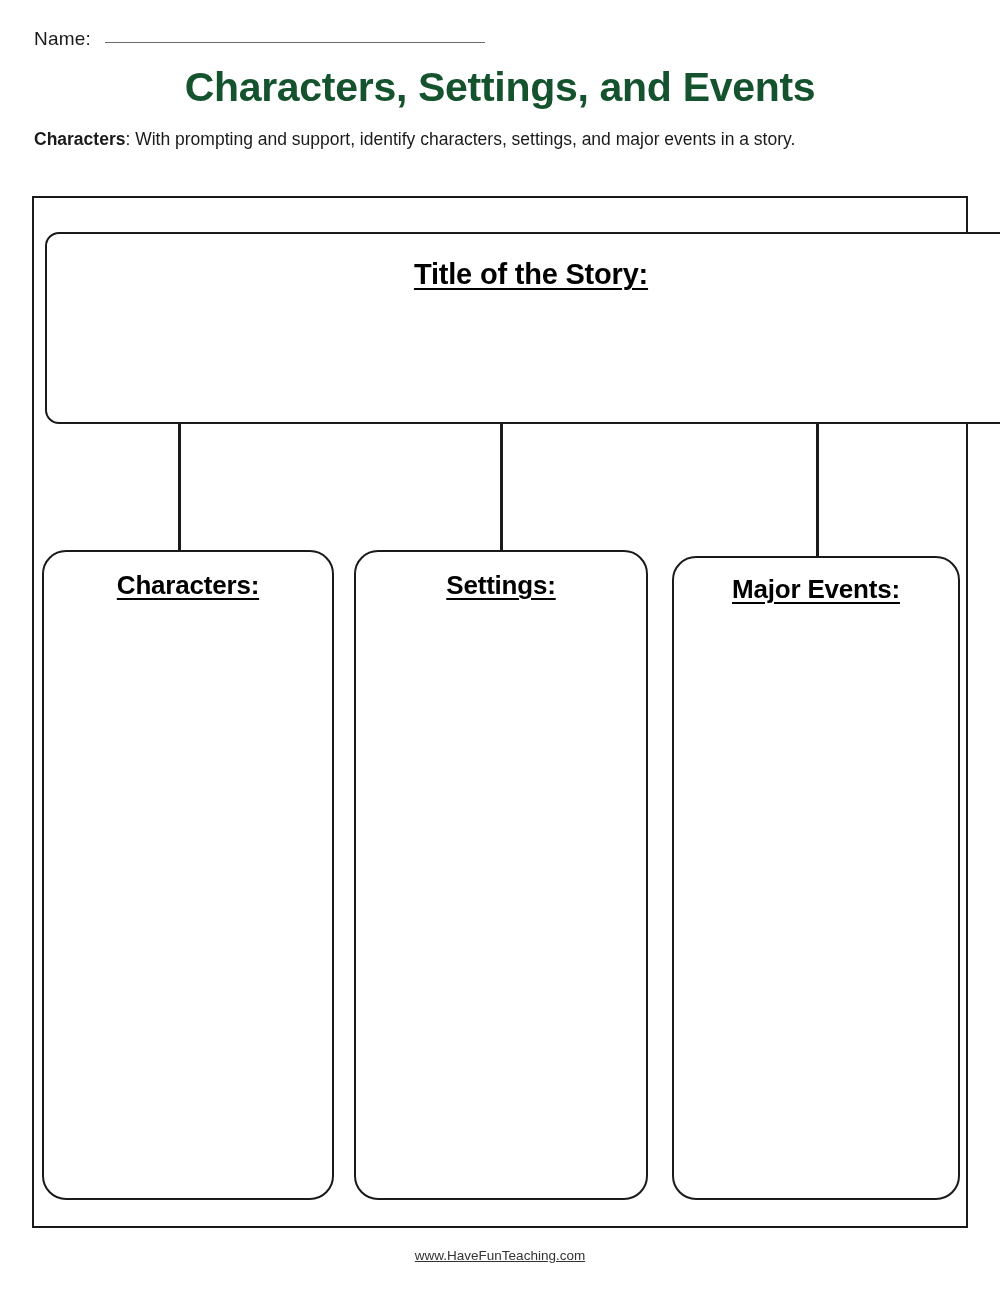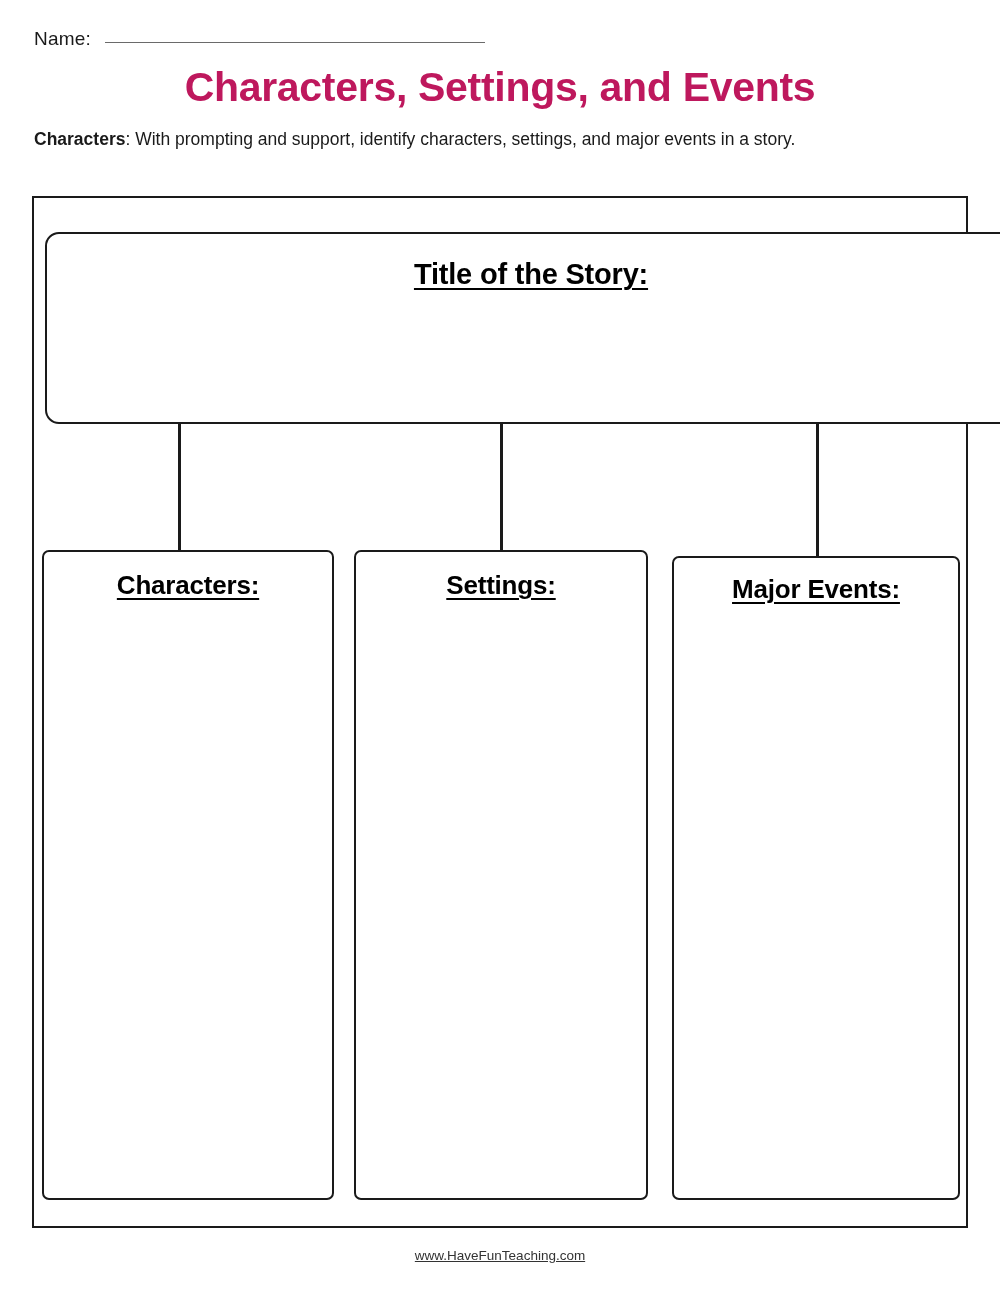--- a/index.html
+++ b/index.html
@@ -42,21 +42,21 @@
   
   .worksheet-title {
     position: absolute;
     top: 64px;
     left: 0;
     width: 1000px;
     text-align: center;
     font-size: 41px;
     font-weight: 700;
     letter-spacing: -0.3px;
-    color: #be185d;
+    color: #14532d;
   }
 
   
   .directions {
     position: absolute;
     left: 34px;
     top: 128px;
     width: 930px;
     font-size: 17.5px;
     color: #1a1a1a;
@@ -106,21 +106,21 @@
     letter-spacing: -0.2px;
     color: #000000;
     text-decoration: underline;
     text-underline-offset: 4px;
     text-decoration-thickness: 2px;
     margin-top: 24px;
   }
   .col-box {
     top: 352px;
     height: 650px;
-    border-radius: 7px;
+    border-radius: 24px;
   }
   .col-box .box-heading {
     font-size: 26px;
     margin-top: 18px;
   }
   .col-characters { left: 8px;   width: 292px; }
   .col-settings   { left: 320px; width: 294px; }
   .col-events     { left: 638px; width: 288px; top: 358px; height: 644px; }
   .col-events .box-heading { margin-top: 16px; }
 

